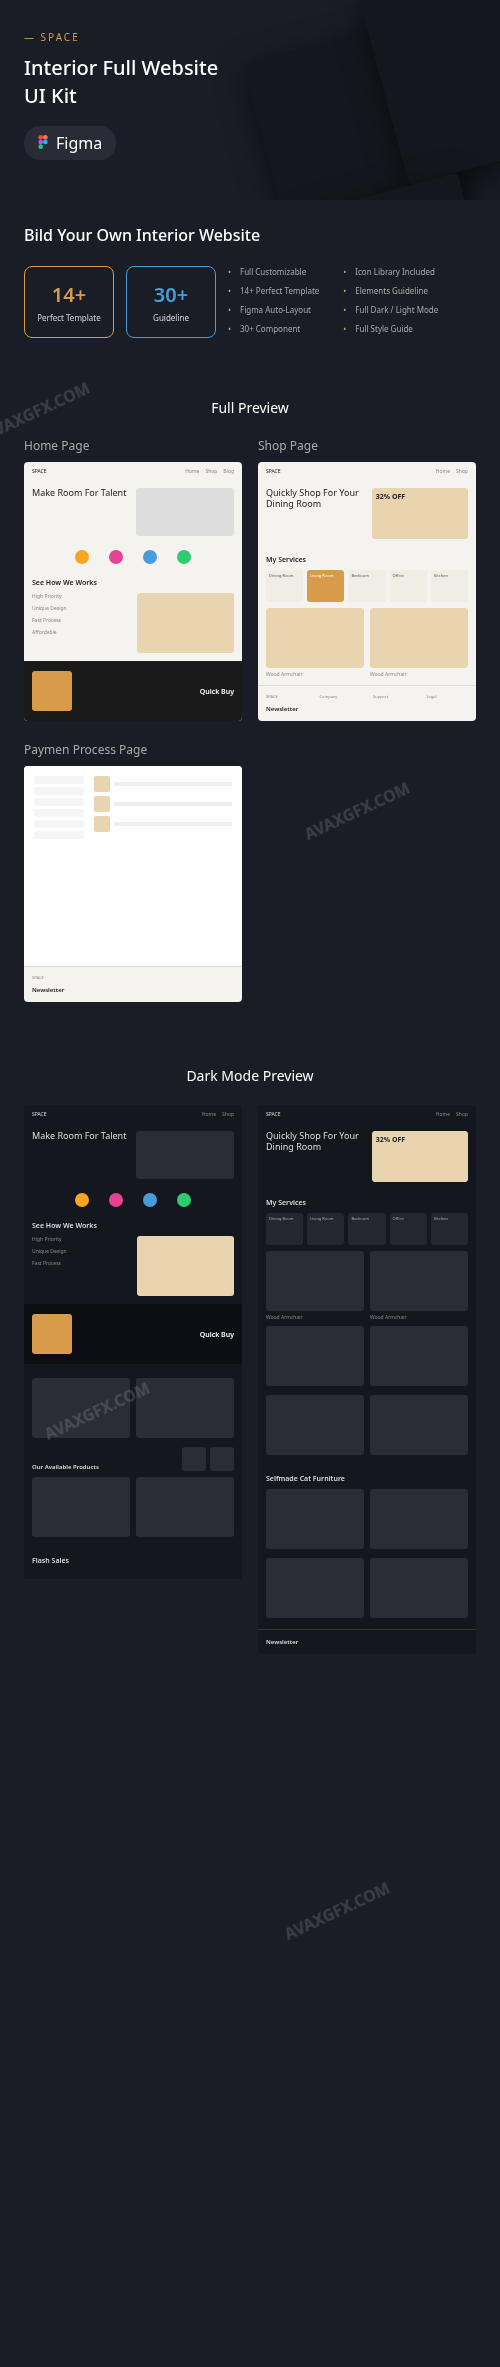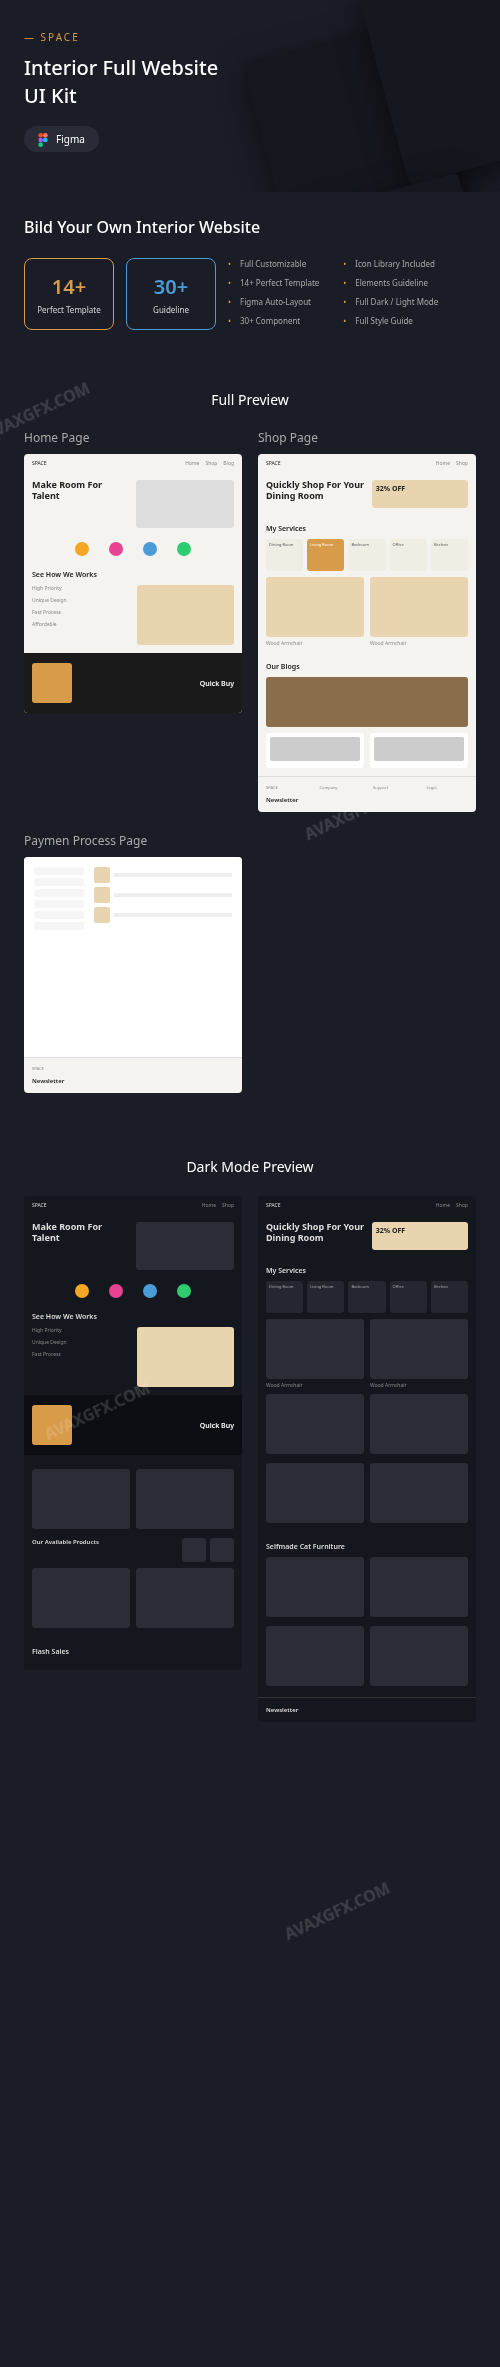--- a/index.html
+++ b/index.html
@@ -1,20 +1,20 @@
 <!DOCTYPE html>
 <html><head>
 <meta charset="utf-8">
 <style>
 *{margin:0;padding:0;box-sizing:border-box}
 body{background:#1a1d26;font-family:system-ui,-apple-system,sans-serif;color:#fff;width:500px}
 .hero{position:relative;padding:30px 24px 40px;overflow:hidden}
 .brand{color:#d89b4a;font-size:10px;letter-spacing:2px;margin-bottom:10px}
 .title{font-size:20px;font-weight:500;line-height:1.4;margin-bottom:16px}
-.figma-pill{display:inline-flex;align-items:center;gap:6px;background:#292c36;padding:6px 14px;border-radius:16px;font-size:10px}
+.figma-pill{display:inline-flex;align-items:flex-start;gap:6px;background:#292c36;padding:6px 14px;border-radius:16px;font-size:16px}
 .figma-ico{width:12px;height:12px;display:inline-block}
 .hero-mocks{position:absolute;right:-80px;top:-20px;width:320px;height:260px;transform:rotate(-15deg)}
 .mock{position:absolute;background:#15171e;border-radius:6px;box-shadow:0 8px 30px rgba(0,0,0,.5)}
 .m1{width:180px;height:220px;left:0;top:40px}
 .m2{width:170px;height:200px;left:130px;top:0}
 .m3{width:160px;height:100px;left:20px;top:200px}
 .section{padding:24px}
 .sect-title{font-size:16px;font-weight:500;margin-bottom:20px}
 .build-row{display:flex;gap:12px;margin-bottom:16px}
 .stat-card{flex:0 0 90px;padding:14px 10px;border-radius:8px;text-align:center;border:1px solid}
@@ -33,21 +33,21 @@
 .previews{padding:0 24px 24px;background:#1a1d26}
 .prev-row{display:flex;gap:16px;margin-bottom:20px}
 .prev-col{flex:1}
 .prev-label{font-size:12px;color:#aaa;margin-bottom:8px}
 .mock-page{background:#f5f3ef;border-radius:4px;overflow:hidden;color:#222}
 .mock-page.dark{background:#15171e;color:#ddd}
 .mp-nav{display:flex;justify-content:space-between;padding:6px 8px;font-size:5px}
 .mp-nav-links{display:flex;gap:6px;color:#888}
 .mp-hero{display:flex;padding:8px;gap:6px}
 .mp-hero-txt{flex:1}
-.mp-hero-title{font-size:9px;font-weight:700;line-height:1.2;margin-bottom:4px}
+.mp-hero-title{font-size:9px;font-weight:400;line-height:1.2;margin-bottom:4px}
 .mp-hero-img{flex:1;background:#ddd;height:48px;border-radius:3px}
 .mock-page.dark .mp-hero-img{background:#2a2d36}
 .mp-dots{display:flex;justify-content:center;gap:20px;padding:6px}
 .mp-dot{width:14px;height:14px;border-radius:50%}
 .mp-sec{padding:8px}
 .mp-sec-title{font-size:7px;font-weight:600;margin-bottom:6px}
 .mp-works{display:flex;gap:8px}
 .mp-works-list{flex:1;display:flex;flex-direction:column;gap:6px}
 .mp-work-item{font-size:5px;color:#888}
 .mp-works-img{flex:1;background:#e8d5b0;height:60px;border-radius:3px}
@@ -69,32 +69,32 @@
 .mp-blog-row{display:flex;gap:6px}
 .mp-blog-card{flex:1;background:#fff;border-radius:3px;padding:4px;font-size:4px;color:#888}
 .mp-blog-card-img{background:#ccc;height:24px;border-radius:2px;margin-bottom:3px}
 .mp-footer{padding:8px;border-top:1px solid #ddd}
 .mock-page.dark .mp-footer{border-color:#333}
 .mp-foot-cols{display:flex;gap:12px;font-size:4px;color:#888;margin-bottom:6px}
 .mp-foot-col{flex:1;display:flex;flex-direction:column;gap:2px}
 .mp-newsletter{font-size:6px;font-weight:600}
 .mp-shop-hero{display:flex;gap:0;padding:8px}
 .mp-shop-txt{flex:1.2}
-.mp-shop-promo{flex:1;background:#e8d5b0;height:28px;border-radius:3px;padding:4px}
+.mp-shop-promo{flex:1;background:#e8d5b0;height:51px;border-radius:3px;padding:4px}
 .mp-promo-badge{font-size:7px;font-weight:700;color:#222}
 .mp-payment{background:#fff;padding:10px;min-height:200px}
 .mp-pay-cols{display:flex;gap:10px}
 .mp-pay-side{flex:0 0 50px;display:flex;flex-direction:column;gap:3px}
 .mp-pay-field{background:#f5f5f5;height:8px;border-radius:2px}
 .mp-pay-cart{flex:1;display:flex;flex-direction:column;gap:4px}
 .mp-cart-item{display:flex;gap:4px;align-items:center}
 .mp-cart-img{width:16px;height:16px;background:#e8d5b0;border-radius:2px}
 .mp-cart-line{flex:1;height:4px;background:#eee}
 .mp-products-grid{display:grid;grid-template-columns:1fr 1fr;gap:6px;margin-top:6px}
-.mp-avail{display:flex;gap:6px;align-items:flex-start;margin-top:6px}
+.mp-avail{display:flex;gap:6px;align-items:flex-end;margin-top:6px}
 .mp-avail-txt{flex:1;font-size:6px;font-weight:600}
 .mp-avail-prods{display:flex;gap:4px}
 .mp-avail-prod{width:24px;height:24px;background:#2a2d36;border-radius:3px}
 .watermark{position:fixed;font-size:16px;color:rgba(255,255,255,.15);font-weight:700;transform:rotate(-25deg);pointer-events:none}
 .wm1{top:400px;left:-20px}
 .wm2{top:800px;left:300px}
 .wm3{top:1400px;left:40px}
 .wm4{top:1900px;left:280px}
 </style>
 </head>
@@ -232,32 +232,20 @@
               <div class="mp-prod">
                 <div class="mp-prod-img"></div>
                 <div class="mp-prod-name">Wood Armchair</div>
               </div>
               <div class="mp-prod">
                 <div class="mp-prod-img"></div>
                 <div class="mp-prod-name">Wood Armchair</div>
               </div>
             </div>
           </div>
-        <div class="mp-sec">
-            <div class="mp-sec-title">Our Blogs</div>
-            <div class="mp-blog-img"></div>
-            <div class="mp-blog-row">
-              <div class="mp-blog-card">
-                <div class="mp-blog-card-img"></div>
-              </div>
-              <div class="mp-blog-card">
-                <div class="mp-blog-card-img"></div>
-              </div>
-            </div>
-          </div>
         <div class="mp-footer">
             <div class="mp-foot-cols">
               <div class="mp-foot-col">
                 <span>SPACE</span>
               </div>
               <div class="mp-foot-col">
                 <span>Company</span>
               </div>
               <div class="mp-foot-col">
                 <span>Support</span>

